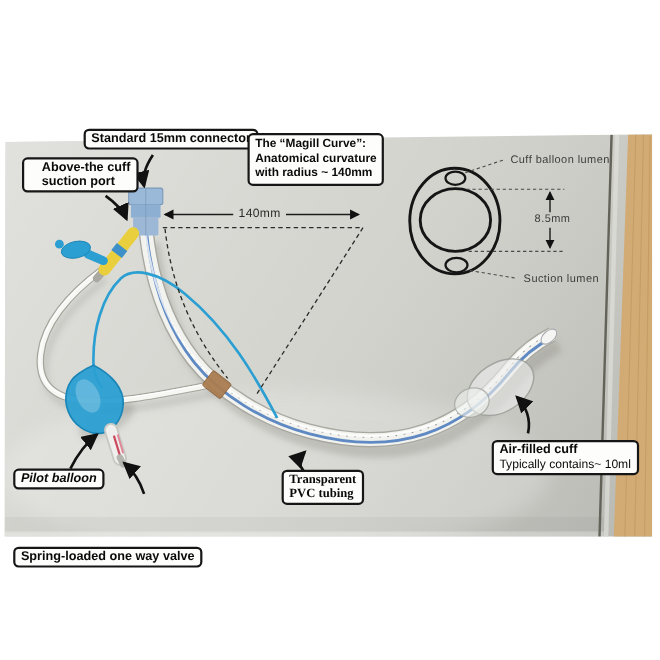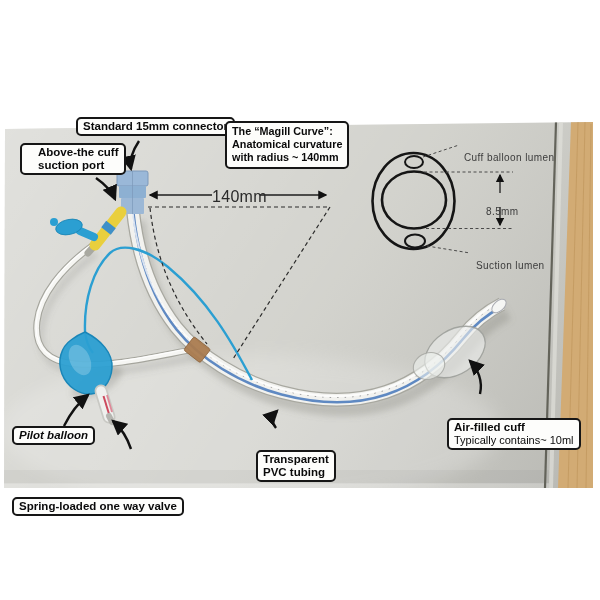--- a/index.html
+++ b/index.html
@@ -5,22 +5,22 @@
   html,body{margin:0;padding:0;background:#ffffff;}
   #stage{position:relative;width:600px;height:600px;background:#ffffff;overflow:hidden;
          font-family:"Liberation Sans",sans-serif;}
   #scene{position:absolute;left:0;top:0;}
   .callout{position:absolute;background:#fdfdfb;border:2px solid #161616;border-radius:5px;
            padding:1px 5px;color:#0a0a0a;font-weight:bold;font-size:11.5px;line-height:13px;
            white-space:nowrap;box-sizing:border-box;}
   .callout .ln{display:block;}
   .callout.small{font-size:10.8px;line-height:13.2px;padding:2px 5px;}
   .sub{font-weight:normal;font-size:11px;}
-  .plain{position:absolute;color:#2a2a2a;font-size:16px;white-space:nowrap;}
-  .cslab{position:absolute;color:#3c3c3c;font-size:10px;letter-spacing:0.4px;white-space:nowrap;margin-top:12px;}
+  .plain{position:absolute;color:#2a2a2a;font-size:11px;white-space:nowrap;}
+  .cslab{position:absolute;color:#3c3c3c;font-size:10px;letter-spacing:0.4px;white-space:nowrap;}
   .dim{letter-spacing:0.3px;}
 </style>
 </head>
 <body>
 
 <div id="stage">
 
 <svg id="scene" width="600" height="600" viewBox="0 0 600 600">
   <defs>
     <marker id="ah" viewBox="0 0 10 10" refX="8.5" refY="5" markerWidth="6.5" markerHeight="6.5" orient="auto">
@@ -166,26 +166,26 @@
 
 <div class="callout" style="left:20px;top:143px;padding-left:16px;">
   <span class="ln">Above-the cuff</span>
   <span class="ln">suction port</span>
 </div>
 
 <div class="callout" style="left:12px;top:426px;font-style:italic;">Pilot balloon</div>
 
 <div class="callout" style="left:12px;top:449px;margin-top:48px;">Spring-loaded one way valve</div>
 
-<div class="callout" style="left:256px;top:450px;">
+<div class="callout" style="left:256px;top:427px;font-family:Liberation Serif, serif;">
   <span class="ln">Transparent</span>
   <span class="ln">PVC tubing</span>
 </div>
 
-<div class="callout" style="left:447px;top:418px;">
+<div class="callout" style="left:447px;top:400px;">
   <span class="ln">Air-filled cuff</span>
   <span class="ln sub">Typically contains~ 10ml</span>
 </div>
 
 <div class="plain dim" style="left:212px;top:188px;width:48px;text-align:center;">140mm</div>
 
 <div class="cslab" style="left:464px;top:140px;">Cuff balloon lumen</div>
 <div class="cslab" style="left:486px;top:194px;">8.5mm</div>
 <div class="cslab" style="left:476px;top:248px;">Suction lumen</div>
 

